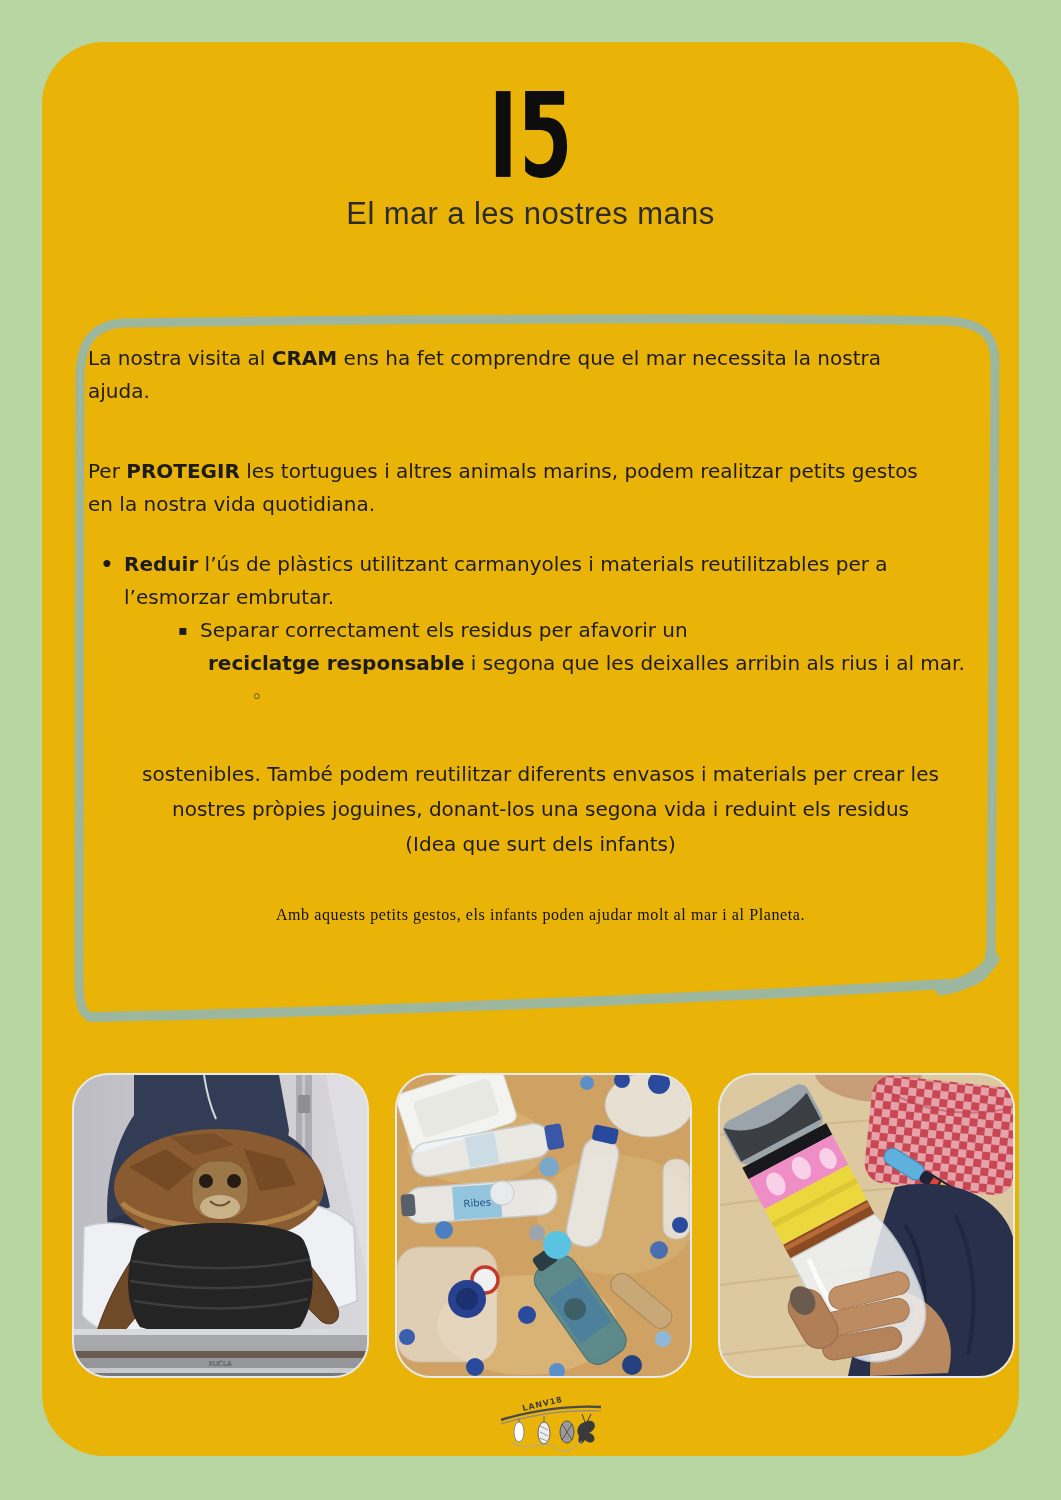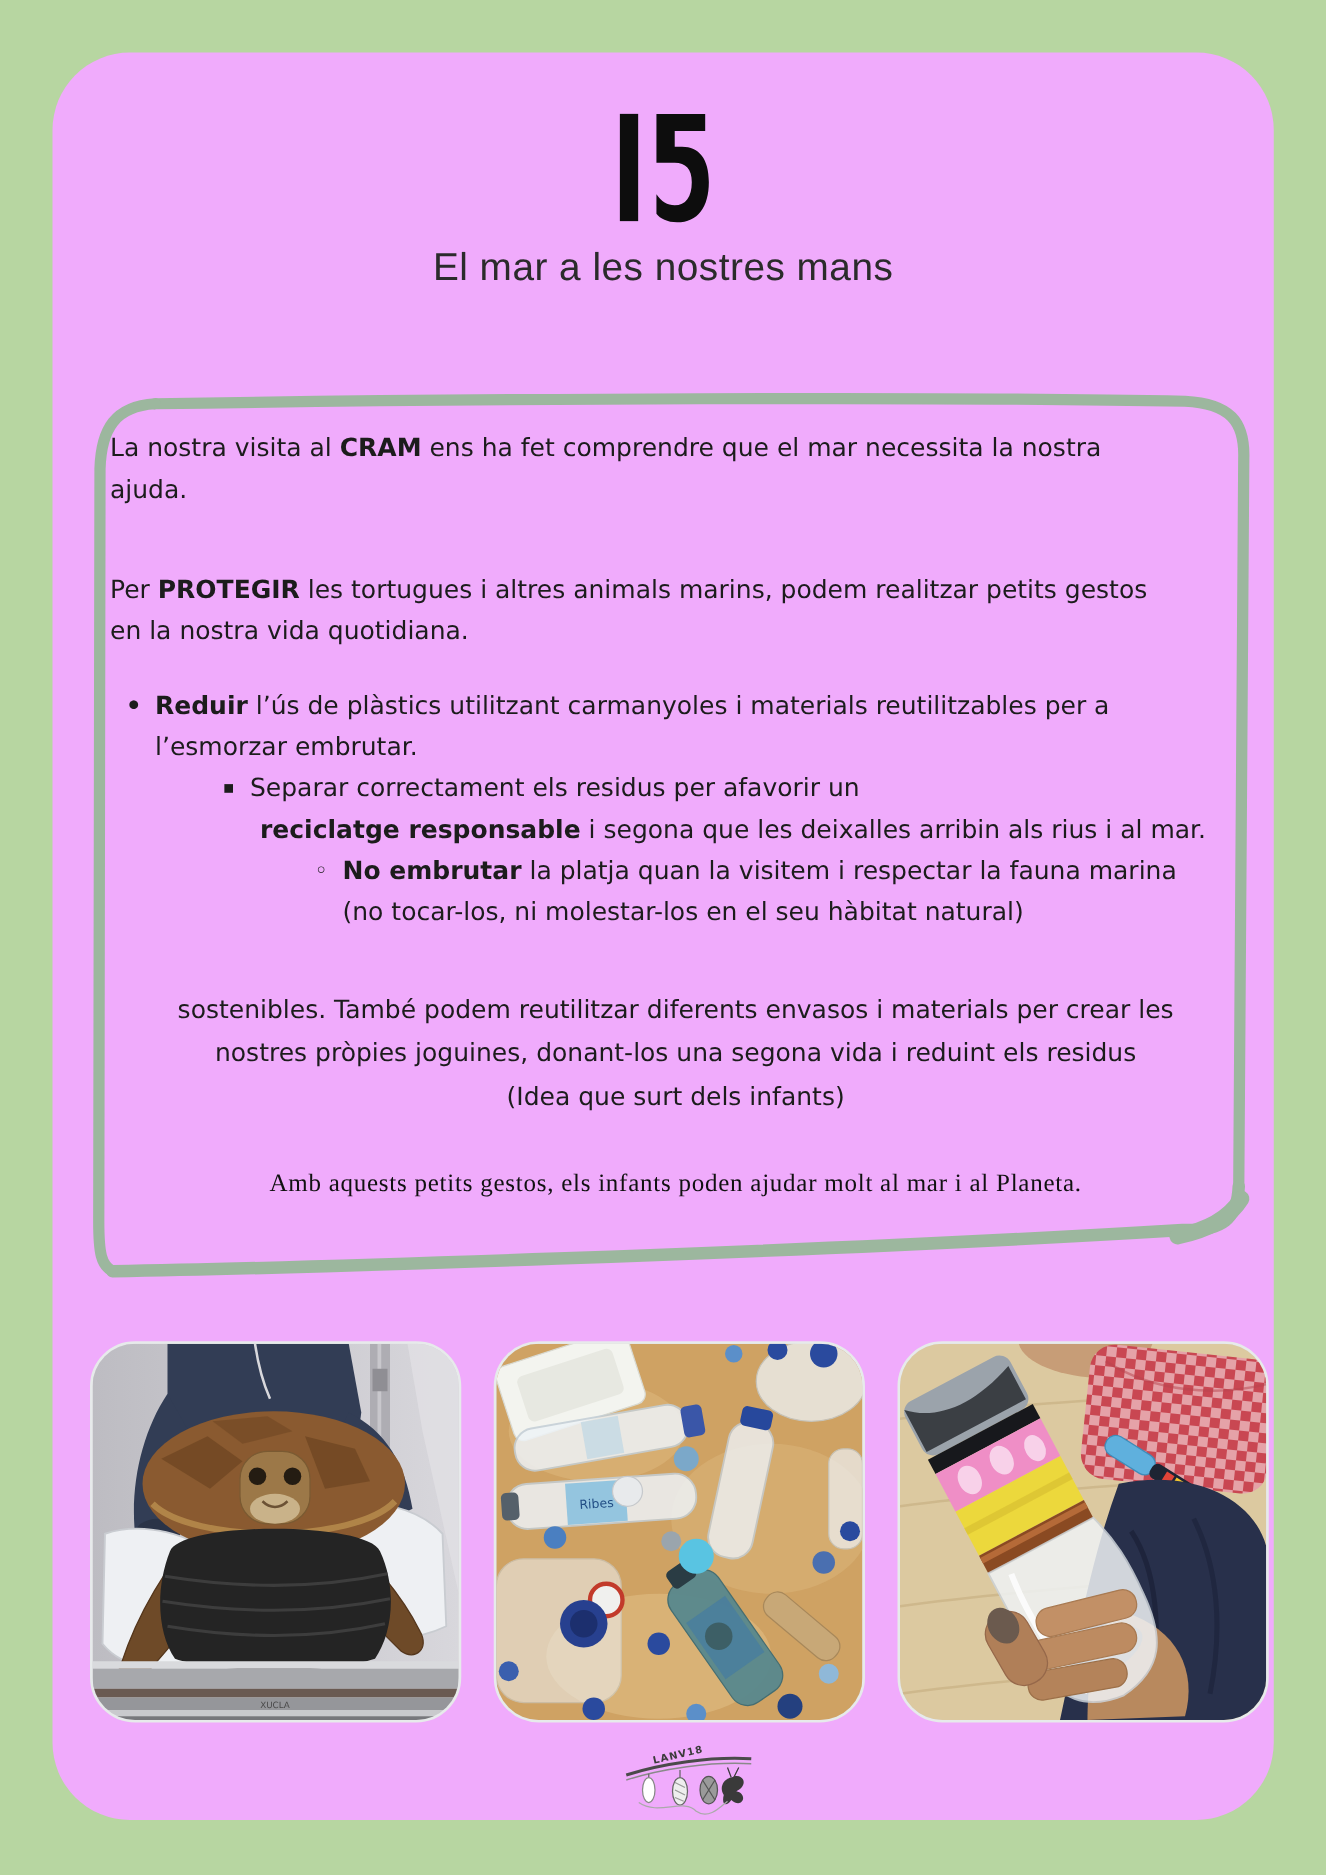--- a/index.html
+++ b/index.html
@@ -3,21 +3,21 @@
 <meta charset="utf-8">
 <style>
   html,body{margin:0;padding:0;}
   body{
     width:1061px;height:1500px;position:relative;overflow:hidden;
     background:#b7d6a1;
     font-family:"DejaVu Sans",sans-serif;color:#1c1c1c;
   }
   .paper{
     position:absolute;left:42px;top:42px;width:977px;height:1414px;
-    background:#f0abfc;border-radius:62px;
+    background:#eab308;border-radius:62px;
   }
   .title-wrap{padding-top:46px;text-align:center;}
   .sr-only{position:absolute;width:1px;height:1px;overflow:hidden;clip:rect(0 0 0 0);}
   .subtitle{
     margin-top:12px;text-align:center;
     font-family:"Liberation Sans",sans-serif;font-weight:500;
     font-size:31px;color:#2b2b2b;letter-spacing:.4px;
   }
   .content-box{position:absolute;left:30px;top:271px;width:933px;height:717px;}
   .box-border{position:absolute;left:0;top:0;width:933px;height:717px;}
@@ -31,21 +31,21 @@
   .bullet{display:flex;}
   .bullet .mk{flex:none;width:22px;text-align:center;line-height:33px;}
   .l1{margin-left:8px;}  .l1 .mk{font-weight:bold;}
   .l2{margin-left:84px;} .l2 .mk{font-size:14px;}
   .l3{margin-left:158px;}.l3 .mk{font-size:18px;}
   .bullet .txt{margin-left:6px;}
   .indent8{padding-left:8px;}
   .center-para{margin-top:9px;text-align:center;line-height:35px;}
   .handwritten{
     margin-top:36px;display:flex;justify-content:center;white-space:nowrap;
-    font-family:cursive;font-size:20px;letter-spacing:.6px;color:#111;
+    font-family:cursive;font-size:16px;letter-spacing:.6px;color:#111;
   }
   .photos{position:absolute;left:30px;top:1031px;display:flex;gap:26px;}
   .photo{
     width:293px;height:301px;border-radius:36px;overflow:hidden;
     border:2px solid #e7eaeb;background:#ddd;
   }
   .photo svg{display:block;}
   .logo{position:absolute;left:455px;top:1354px;width:110px;height:58px;}
   b{font-weight:bold;}
 </style>
@@ -95,24 +95,20 @@
         </div>
         <div class="bullet l2">
           <span class="mk">▪</span>
           <div class="txt">
             <span><span>Separar correctament els residus per afavorir un</span></span><br>
             <span class="indent8"><b>reciclatge responsable</b><span> i segona que les deixalles arribin als rius i al mar.</span></span>
           </div>
         </div>
         <div class="bullet l3">
           <span class="mk">◦</span>
-          <div class="txt">
-            <span><b>No embrutar</b><span> la platja quan la visitem i respectar la fauna marina</span></span><br>
-            <span><span>(no tocar-los, ni molestar-los en el seu hàbitat natural)</span></span>
-          </div>
         </div>
       </div>
 
       <p class="center-para">
         <br>
         <span>sostenibles. També podem reutilitzar diferents envasos i materials per crear les</span><br>
         <span>nostres pròpies joguines, donant-los una segona vida i reduint els residus</span><br>
         <span>(Idea que surt dels infants)</span>
       </p>
 

